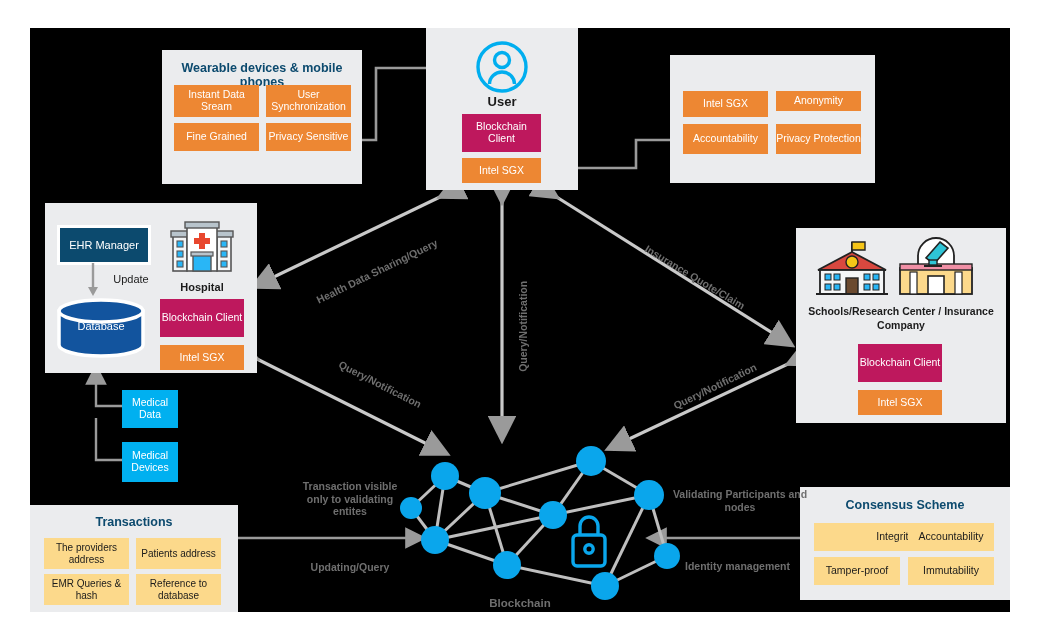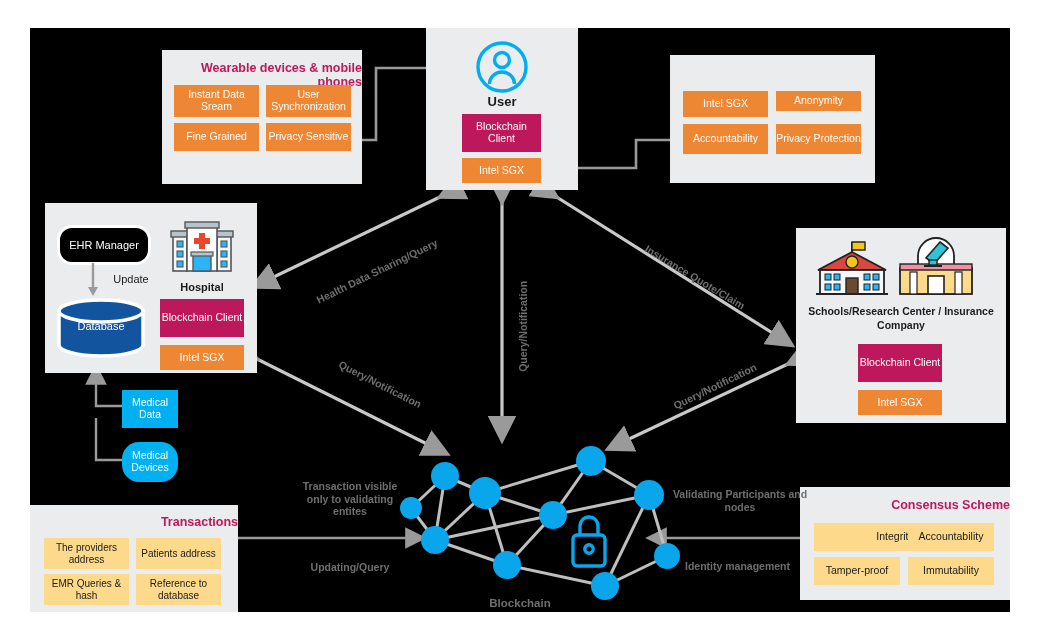--- a/index.html
+++ b/index.html
@@ -1,25 +1,25 @@
 <!DOCTYPE html>
 <html><head>
 <meta charset="utf-8">
 <style>
   html,body{margin:0;padding:0;background:#ffffff;}
   body{width:1040px;height:640px;font-family:"Liberation Sans",sans-serif;overflow:hidden;}
   #canvas{position:absolute;left:30px;top:28px;width:980px;height:584px;background:#000000;}
   .panel{position:absolute;background:#ebecee;}
-  .panel-title{text-align:right;font-weight:bold;color:#be185d;}
+  .panel-title{text-align:center;font-weight:bold;color:#0c4a6e;}
   .chip{position:absolute;display:flex;align-items:center;justify-content:center;text-align:center;line-height:1.12;}
   .orange{background:#ed8733;color:#ffffff;}
   .slate{background:#be185d;color:#ffffff;}
   .gold{background:#fcd98b;color:#1b1b1b;}
   .cyan{background:#00b0f0;color:#ffffff;}
-  .navy{background:#000000;color:#ffffff;border-radius:15px;}
+  .navy{background:#0c4a6e;color:#ffffff;}
   .lbl{position:absolute;color:#6f6f6f;font-weight:bold;text-align:center;line-height:1.2;}
   .cap{position:absolute;text-align:center;color:#1b1b1b;font-weight:bold;}
   svg{position:absolute;left:0;top:0;overflow:visible;}
   .rot{transform-origin:50% 50%;}
 </style>
 </head>
 <body>
 
 <div id="canvas">
 
@@ -109,21 +109,21 @@
       <rect x="50" y="22" width="6" height="6" fill="#29b6f6" stroke="#555" stroke-width="1.1"></rect>
       <rect x="50" y="32" width="6" height="6" fill="#29b6f6" stroke="#555" stroke-width="1.1"></rect>
       <rect x="50" y="42" width="6" height="6" fill="#29b6f6" stroke="#555" stroke-width="1.1"></rect>
     </svg>
     <div class="cap" style="left:116px;top:78px;width:82px;font-size:11px;">Hospital</div>
     <div class="chip slate" style="left:115px;top:96px;width:84px;height:38px;font-size:10.5px;">Blockchain Client</div>
     <div class="chip orange" style="left:115px;top:142px;width:84px;height:25px;font-size:10.5px;">Intel SGX</div>
   </div>
 
   <div class="chip cyan" style="left:92px;top:362px;width:56px;height:38px;font-size:10.5px;">Medical Data</div>
-  <div class="chip cyan" style="left:92px;top:414px;width:56px;height:40px;font-size:10.5px;border-radius:17px;">Medical Devices</div>
+  <div class="chip cyan" style="left:92px;top:414px;width:56px;height:40px;font-size:10.5px;">Medical Devices</div>
 
   <div class="panel" style="left:0px;top:477px;width:208px;height:107px;">
     <div class="panel-title" style="font-size:12.5px;margin-top:10px;">Transactions</div>
     <div class="chip gold" style="left:14px;top:33px;width:85px;height:31px;font-size:10px;">The providers address</div>
     <div class="chip gold" style="left:106px;top:33px;width:85px;height:31px;font-size:10px;">Patients address</div>
     <div class="chip gold" style="left:14px;top:69px;width:85px;height:31px;font-size:10px;">EMR Queries &amp; hash</div>
     <div class="chip gold" style="left:106px;top:69px;width:85px;height:31px;font-size:10px;">Reference to database</div>
   </div>
 
   <div class="panel" style="left:766px;top:200px;width:210px;height:195px;">

